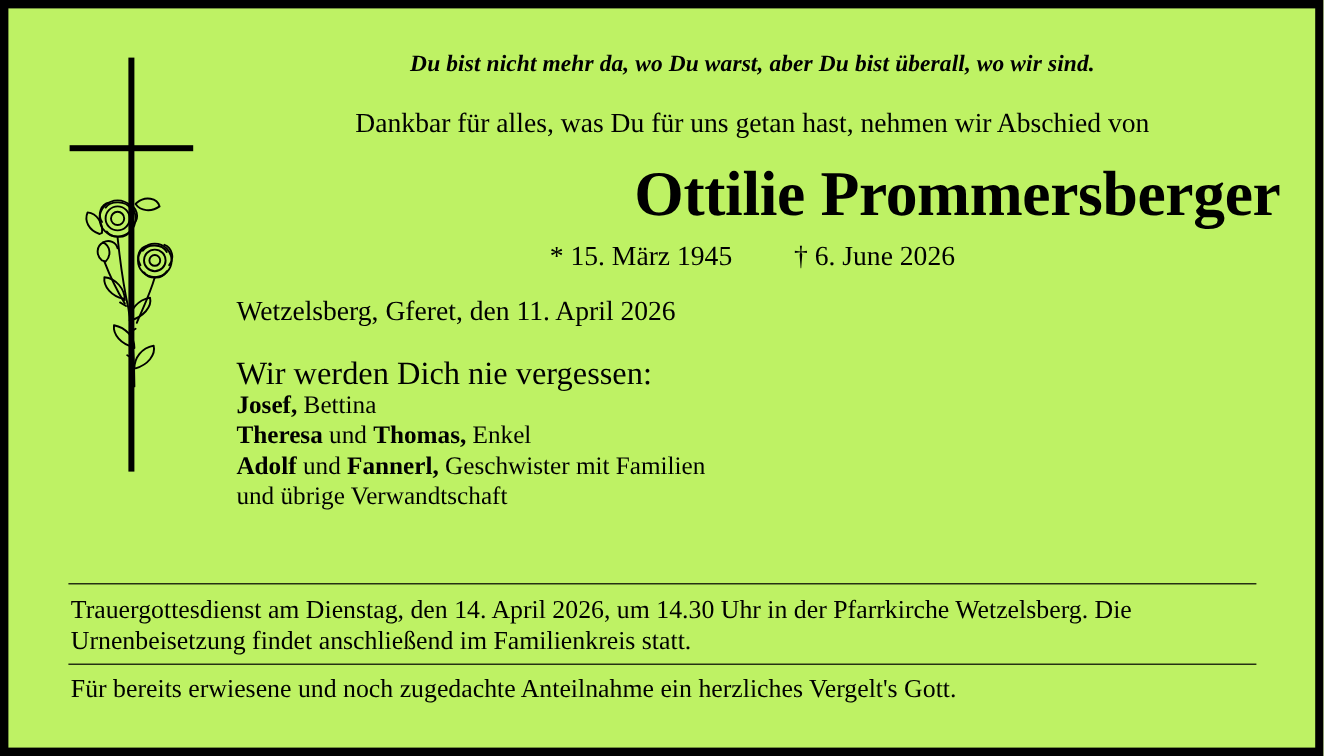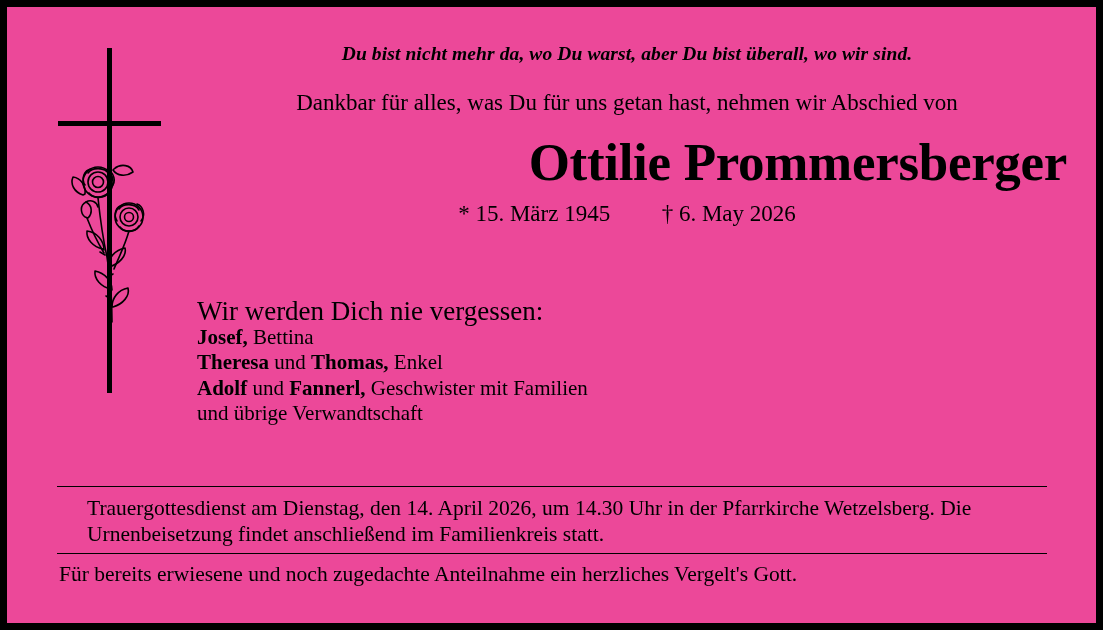--- a/index.html
+++ b/index.html
@@ -9,21 +9,21 @@
   }
   body {
     font-family: "Liberation Serif", serif;
     color: #000000;
   }
   .obituary {
     position: relative;
     width: 1103px;
     height: 630px;
     box-sizing: border-box;
-    background: #ec4899;
+    background: #bef264;
     border: 7px solid #000000;
     overflow: hidden;
   }
   .inner {
     position: absolute;
     left: 0;
     top: 0;
     width: 1089px;
     height: 616px;
   }
@@ -134,21 +134,20 @@
   .rule1 { top: 479px; }
   .rule2 { top: 546px; }
 
   .service {
     position: absolute;
     left: 52px;
     top: 488px;
     width: 995px;
     font-size: 21.5px;
     line-height: 26px;
-    margin-left: 28px;
   }
   .thanks {
     position: absolute;
     left: 52px;
     top: 555px;
     width: 995px;
     font-size: 21.5px;
   }
 </style>
 </head>
@@ -203,23 +202,24 @@
 
     <div class="motto">Du bist nicht mehr da, wo Du warst, aber Du bist überall, wo wir sind.</div>
 
     <div class="intro">Dankbar für alles, was Du für uns getan hast, nehmen wir Abschied von</div>
 
     <div class="name">Ottilie Prommersberger</div>
 
     <div class="dates">
       <span>* 15. März 1945</span>
       <span class="sep"></span>
-      <span>† 6. May 2026</span>
+      <span>† 6. June 2026</span>
     </div>
 
+    <div class="place-date">Wetzelsberg, Gferet, den 11. April 2026</div>
 
     <div class="remember">Wir werden Dich nie vergessen:</div>
 
     <div class="family">
       <div class="ln">
         <b>Josef,</b><span> Bettina</span>
       </div>
       <div class="ln">
         <b>Theresa</b><span> und </span><b>Thomas,</b><span> Enkel</span>
       </div>

